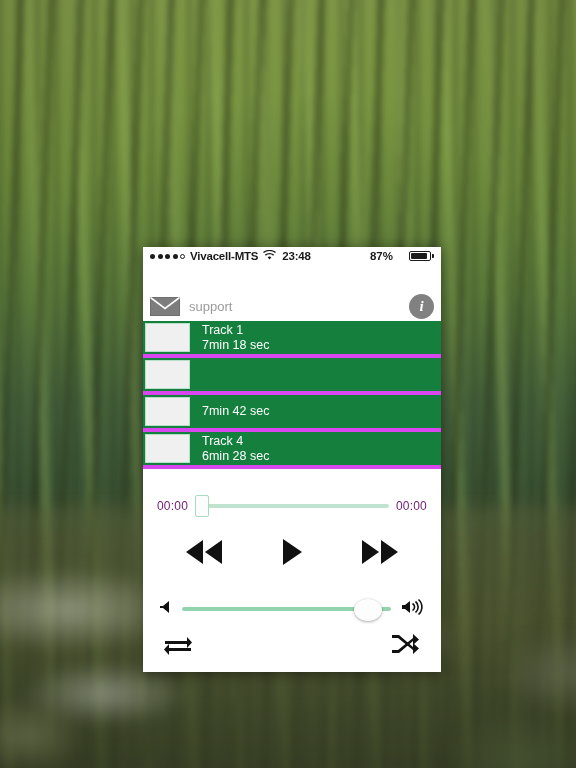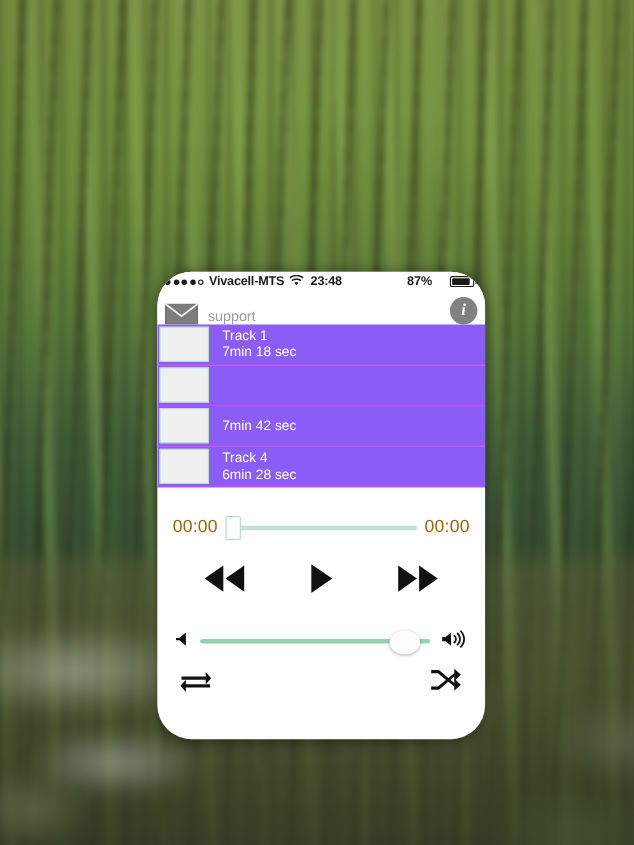--- a/index.html
+++ b/index.html
@@ -78,21 +78,20 @@
   .bg-vignette {
     inset:0;
     background: radial-gradient(120% 80% at 50% 44%, rgba(0,0,0,0) 40%, rgba(0,0,0,.32) 100%);
   }
 
   
   #card {
     position:absolute; left:143px; top:247px; width:298px; height:425px;
     background:#ffffff; overflow:hidden;
     box-shadow:0 2px 14px rgba(0,0,0,.45);
-    border-radius:31px;
   }
 
   
   .statusbar {
     height:18px; display:flex; align-items:center;
     padding:0 7px; font-size:11.5px; font-weight:bold; color:#1b1b1b;
     background:#ffffff;
   }
   .dots { display:flex; gap:2.5px; align-items:center; margin-right:5px; }
   .dot { width:5px; height:5px; border-radius:50%; background:#1b1b1b; }
@@ -104,55 +103,56 @@
   .batt-wrap { display:flex; align-items:center; }
   .batt-body {
     width:22px; height:10px; border:1px solid #1b1b1b; border-radius:2px;
     padding:1px; display:flex;
   }
   .batt-fill { background:#1b1b1b; width:87%; border-radius:1px; }
   .batt-cap { width:2px; height:4px; background:#1b1b1b; margin-left:1px; border-radius:0 1px 1px 0; }
 
   
   .supportbar {
-    height:30px; display:flex; align-items:flex-end; padding:0 7px; gap:9px;
+    height:30px; display:flex; align-items:center; padding:0 7px; gap:9px;
     background:#fff;
+    margin-top:26px;
   }
   .envelope { width:30px; height:19px; position:relative; }
   .support-label { color:#9b9b9b; font-size:13px; }
   .info-btn {
     margin-left:auto; width:25px; height:25px; border-radius:50%;
     background:#818181; color:#fff; display:flex; align-items:center;
     justify-content:center; font-family:"Liberation Serif", serif;
     font-style:italic; font-weight:bold; font-size:15px;
   }
 
   
   .tracklist { background:#fff; }
   .track-row {
     height:37px; display:flex; align-items:stretch;
-    background:#8b5cf6; border-bottom:1px solid #d946ef;
+    background:#15803d; border-bottom:4px solid #d946ef;
   }
   .track-thumb {
     width:45px; background:#f0f0f0; border:1px solid #b7e0c8;
     margin:2px 0 2px 2px;
   }
   .track-meta {
     flex:1; display:flex; flex-direction:column; justify-content:center;
     padding-left:12px; color:#ffffff;
   }
   .track-title { font-size:12.5px; line-height:15px; }
   .track-dur { font-size:12.5px; line-height:15px; }
 
   
   .progress-row {
     display:flex; align-items:center; gap:7px;
     padding:26px 14px 0 14px;
   }
-  .time-label { color:#a16207; font-size:16px; letter-spacing:.2px; }
+  .time-label { color:#701a75; font-size:12px; letter-spacing:.2px; }
   .prog-track { flex:1; position:relative; height:22px; display:flex; align-items:center; }
   .prog-bar { height:4px; width:100%; background:#bfe3cf; border-radius:2px; }
   .prog-handle {
     position:absolute; left:0; top:0; width:14px; height:22px;
     background:#fafdfb; border:1.5px solid #a8dcc1; border-radius:2px;
   }
 
   
   .transport {
     display:flex; align-items:center; justify-content:center;

